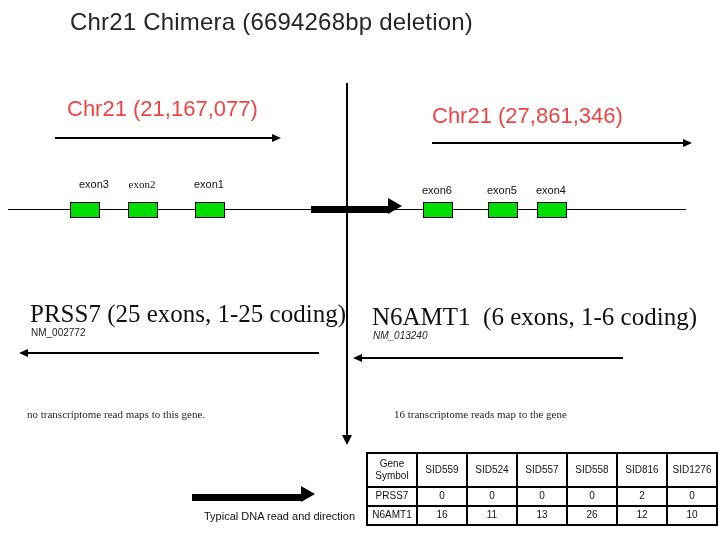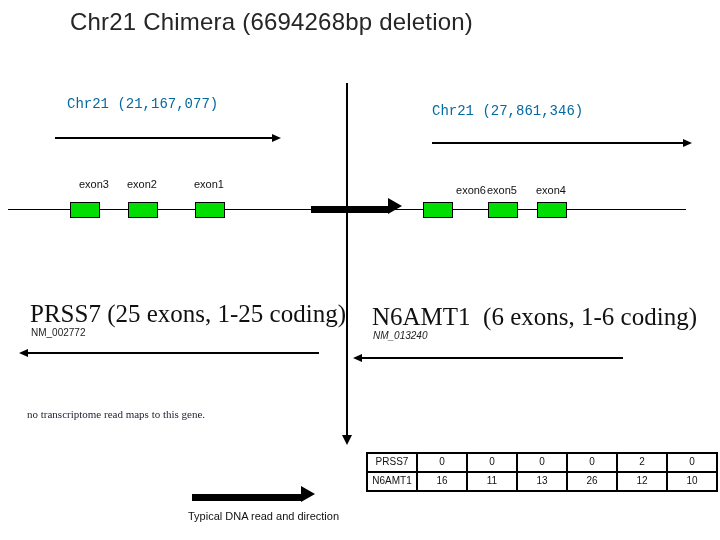--- a/index.html
+++ b/index.html
@@ -1,20 +1,20 @@
 <!DOCTYPE html>
 <html><head>
 <meta charset="utf-8">
 <style>
   html,body{margin:0;padding:0;background:#fff;}
   .canvas{position:relative;width:720px;height:540px;background:#ffffff;overflow:hidden;
           font-family:"Liberation Sans",sans-serif;color:#1a1a1a;}
   .abs{position:absolute;}
   .title{left:70px;top:8px;font-size:24px;letter-spacing:.2px;color:#262626;white-space:pre;}
-  .region-heading{font-size:14px;color:#0369a1;white-space:pre;font-family:Liberation Mono, monospace;}
+  .region-heading{font-size:22px;color:#ef4444;white-space:pre;}
   .hline{position:absolute;background:#000;}
   .vline{position:absolute;background:#000;}
   
   .ah-right{position:absolute;width:0;height:0;border-top:4px solid transparent;border-bottom:4px solid transparent;border-left:9px solid #000;}
   .ah-left{position:absolute;width:0;height:0;border-top:4px solid transparent;border-bottom:4px solid transparent;border-right:9px solid #000;}
   .ah-down{position:absolute;width:0;height:0;border-left:5px solid transparent;border-right:5px solid transparent;border-top:10px solid #000;}
   .big-ah-right{position:absolute;width:0;height:0;border-top:8px solid transparent;border-bottom:8px solid transparent;border-left:14px solid #000;}
   
   .exon{position:absolute;top:202px;width:28px;height:14px;background:#00dd00;border:1px solid #000;}
   .exon-label{position:absolute;width:56px;text-align:center;font-size:11px;color:#111;white-space:pre;}
@@ -48,51 +48,61 @@
 
   <div class="vline" style="left:346px;top:83px;width:2px;height:353px;"></div>
   <div class="ah-down" style="left:342px;top:435px;"></div>
 
   <div class="hline" style="left:8px;top:209px;width:678px;height:1px;"></div>
 
   <div class="hline" style="left:311px;top:206px;width:77px;height:7px;"></div>
   <div class="big-ah-right" style="left:388px;top:198px;"></div>
 
   <div class="exon-label" style="left:66px;top:178px;">exon3</div>
-  <div class="exon-label" style="left:114px;top:178px;">exon2</div>
+  <div class="exon-label" style="left:114px;top:178px;font-family:Liberation Serif, serif;">exon2</div>
   <div class="exon-label" style="left:181px;top:178px;">exon1</div>
   <div class="exon" style="left:70px;"></div>
   <div class="exon" style="left:128px;"></div>
   <div class="exon" style="left:195px;"></div>
 
-  <div class="exon-label" style="left:430px;top:184px;text-align:right;">exon6</div>
+  <div class="exon-label" style="left:409px;top:184px;">exon6</div>
   <div class="exon-label" style="left:474px;top:184px;">exon5</div>
   <div class="exon-label" style="left:523px;top:184px;">exon4</div>
   <div class="exon" style="left:423px;"></div>
   <div class="exon" style="left:488px;"></div>
   <div class="exon" style="left:537px;"></div>
 
   <div class="gene-title" style="left:30px;top:300px;">PRSS7 (25 exons, 1-25 coding)</div>
   <div class="accession" style="left:31px;top:327px;">NM_002772</div>
   <div class="hline" style="left:27px;top:352px;width:292px;height:2px;"></div>
   <div class="ah-left" style="left:19px;top:349px;"></div>
 
   <div class="gene-title" style="left:372px;top:303px;">N6AMT1  (6 exons, 1-6 coding)</div>
   <div class="accession" style="left:373px;top:330px;font-style:italic;">NM_013240</div>
   <div class="hline" style="left:361px;top:357px;width:262px;height:2px;"></div>
   <div class="ah-left" style="left:353px;top:354px;"></div>
 
   <div class="note" style="left:27px;top:408px;">no transcriptome read maps to this gene.</div>
+  <div class="note" style="left:394px;top:408px;">16 transcriptome reads map to the gene</div>
 
   <div class="hline" style="left:192px;top:494px;width:109px;height:7px;"></div>
   <div class="big-ah-right" style="left:301px;top:486px;"></div>
-  <div class="legend-label" style="left:188px;top:510px;">Typical DNA read and direction</div>
+  <div class="legend-label" style="left:204px;top:510px;">Typical DNA read and direction</div>
 
   <table class="sid-table">
     <tbody>
+        <tr>
+      <th>Gene Symbol</th>
+      <th>SID559</th>
+      <th>SID524</th>
+      <th>SID557</th>
+      <th>SID558</th>
+      <th>SID816</th>
+      <th class="brk">SID1276</th>
+    </tr>
     <tr>
       <td>PRSS7</td>
       <td>0</td>
       <td>0</td>
       <td>0</td>
       <td>0</td>
       <td>2</td>
       <td>0</td>
     </tr>
     <tr>

